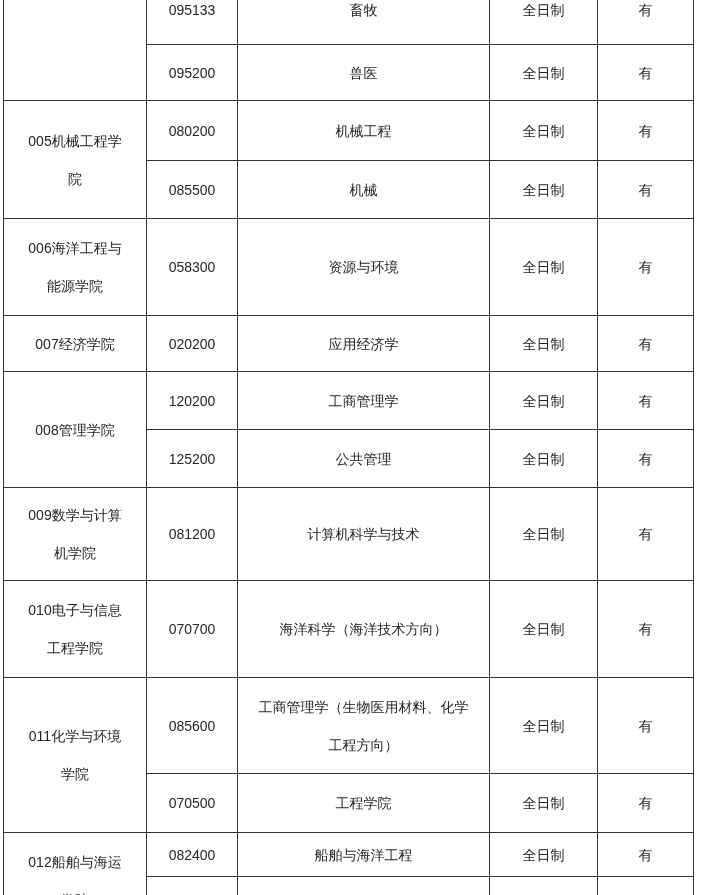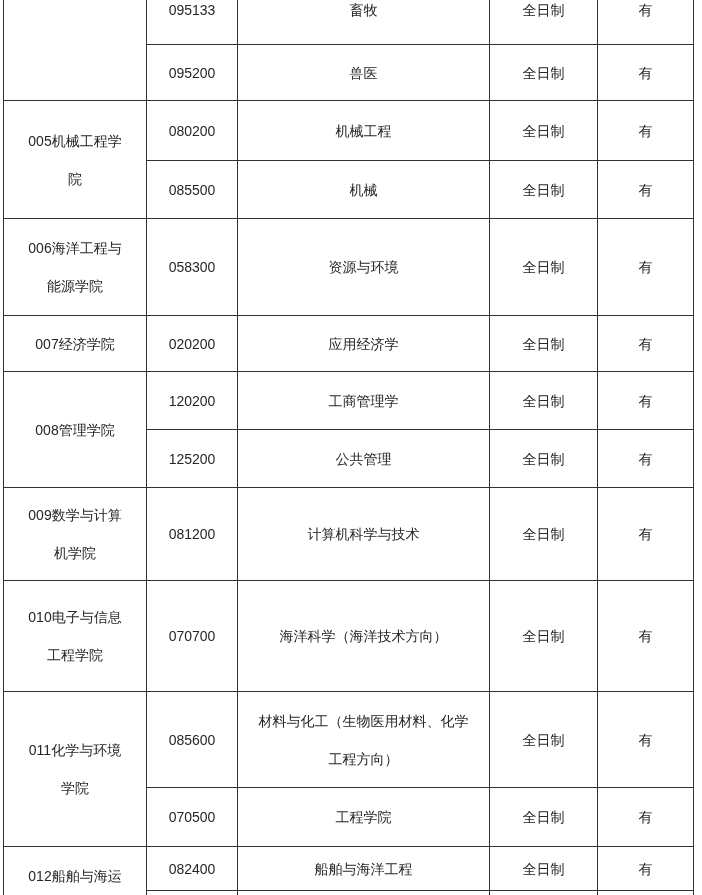--- a/index.html
+++ b/index.html
@@ -119,34 +119,34 @@
 
     <tr style="height:93px">
       <td>009数学与计算
 机学院</td>
       <td>081200</td>
       <td>计算机科学与技术</td>
       <td>全日制</td>
       <td>有</td>
     </tr>
 
-    <tr style="height:111px">
+    <tr style="height:97px">
       <td>010电子与信息
 工程学院</td>
       <td>070700</td>
       <td>海洋科学（海洋技术方向）</td>
       <td>全日制</td>
       <td>有</td>
     </tr>
 
     <tr style="height:96px">
       <td rowspan="2">011化学与环境
 学院</td>
       <td>085600</td>
-      <td>材料与化工（生物医用材料、化学
+      <td>工商管理学（生物医用材料、化学
 工程方向）</td>
       <td>全日制</td>
       <td>有</td>
     </tr>
     <tr style="height:59px">
       <td>070500</td>
       <td>工程学院</td>
       <td>全日制</td>
       <td>有</td>
     </tr>

